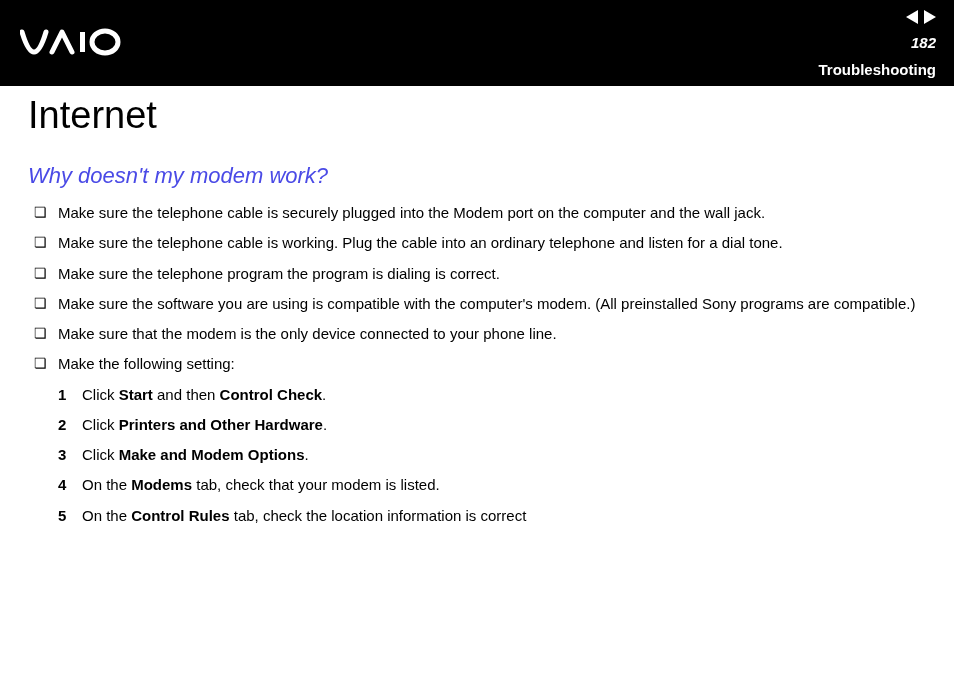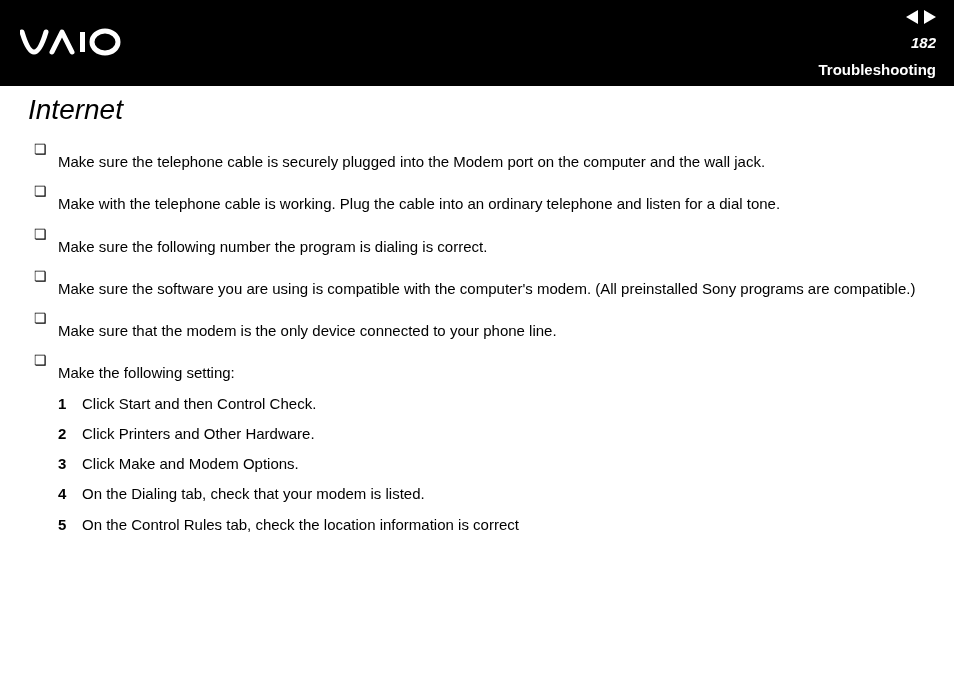--- a/index.html
+++ b/index.html
@@ -56,25 +56,24 @@
       position: absolute;
       right: 18px;
       bottom: 8px;
       font-weight: bold;
       font-size: 15px;
     }
     .content {
       padding: 8px 28px 20px 28px;
     }
     .h1 {
-      font-style: italic;
-      font-size: 28px;
+      font-size: 38px;
       font-weight: normal;
       color: #000;
-      margin-bottom: 14px;
+      margin-bottom: 26px;
     }
     .h2 {
       font-style: italic;
       font-size: 22px;
       font-weight: normal;
       color: #4a4ae6;
       margin-bottom: 14px;
     }
     .bullet-list {
       list-style: none;
@@ -84,39 +83,39 @@
       display: flex;
       align-items: flex-start;
       margin-bottom: 10px;
       font-size: 15px;
       line-height: 1.35;
     }
     .bullet-marker {
       flex: 0 0 24px;
       font-size: 14px;
     }
-    .bullet-text { flex: 1; margin-top: 12px; }
+    .bullet-text { flex: 1; }
     .step-list {
       list-style: none;
       padding-left: 30px;
       margin-top: 2px;
     }
     .step-list > li {
       display: flex;
       align-items: flex-start;
       margin-bottom: 10px;
       font-size: 15px;
       line-height: 1.35;
     }
     .step-num {
       flex: 0 0 24px;
       font-weight: bold;
     }
     .step-text { flex: 1; }
-    .step-text b { font-weight: normal; }
+    .step-text b { font-weight: bold; }
   </style>
 </head>
 <body>
 
 <div class="header">
   <div class="logo">
     <svg width="120" height="28" viewBox="0 0 120 28">
       <path d="M 2 4 Q 8 24 14 24 Q 20 24 26 4" stroke="#fff" stroke-width="5" fill="none" stroke-linecap="round"></path>
       <path d="M 32 24 L 42 4 L 52 24" stroke="#fff" stroke-width="5" fill="none" stroke-linecap="round" stroke-linejoin="round"></path>
       <rect x="60" y="4" width="5" height="20" fill="#fff"></rect>
@@ -126,33 +125,34 @@
   <div class="nav-arrows">
     <div class="arrow-left"></div>
     <div class="arrow-right"></div>
   </div>
   <div class="page-number">182</div>
   <div class="section-label">Troubleshooting</div>
 </div>
 
 <div class="content">
   <h1 class="h1">Internet</h1>
+  <h2 class="h2">Why doesn't my modem work?</h2>
 
   <ul class="bullet-list">
     <li>
       <span class="bullet-marker">❏</span>
       <span class="bullet-text">Make sure the telephone cable is securely plugged into the Modem port on the computer and the wall jack.</span>
     </li>
     <li>
       <span class="bullet-marker">❏</span>
-      <span class="bullet-text">Make with the telephone cable is working. Plug the cable into an ordinary telephone and listen for a dial tone.</span>
+      <span class="bullet-text">Make sure the telephone cable is working. Plug the cable into an ordinary telephone and listen for a dial tone.</span>
     </li>
     <li>
       <span class="bullet-marker">❏</span>
-      <span class="bullet-text">Make sure the following number the program is dialing is correct.</span>
+      <span class="bullet-text">Make sure the telephone program the program is dialing is correct.</span>
     </li>
     <li>
       <span class="bullet-marker">❏</span>
       <span class="bullet-text">Make sure the software you are using is compatible with the computer's modem. (All preinstalled Sony programs are compatible.)</span>
     </li>
     <li>
       <span class="bullet-marker">❏</span>
       <span class="bullet-text">Make sure that the modem is the only device connected to your phone line.</span>
     </li>
     <li>
@@ -169,20 +169,20 @@
     <li>
       <span class="step-num">2</span>
       <span class="step-text">Click <b>Printers and Other Hardware</b>.</span>
     </li>
     <li>
       <span class="step-num">3</span>
       <span class="step-text">Click <b>Make and Modem Options</b>.</span>
     </li>
     <li>
       <span class="step-num">4</span>
-      <span class="step-text">On the <b>Dialing</b> tab, check that your modem is listed.</span>
+      <span class="step-text">On the <b>Modems</b> tab, check that your modem is listed.</span>
     </li>
     <li>
       <span class="step-num">5</span>
       <span class="step-text">On the <b>Control Rules</b> tab, check the location information is correct</span>
     </li>
   </ol>
 </div>
 
 </body></html>

